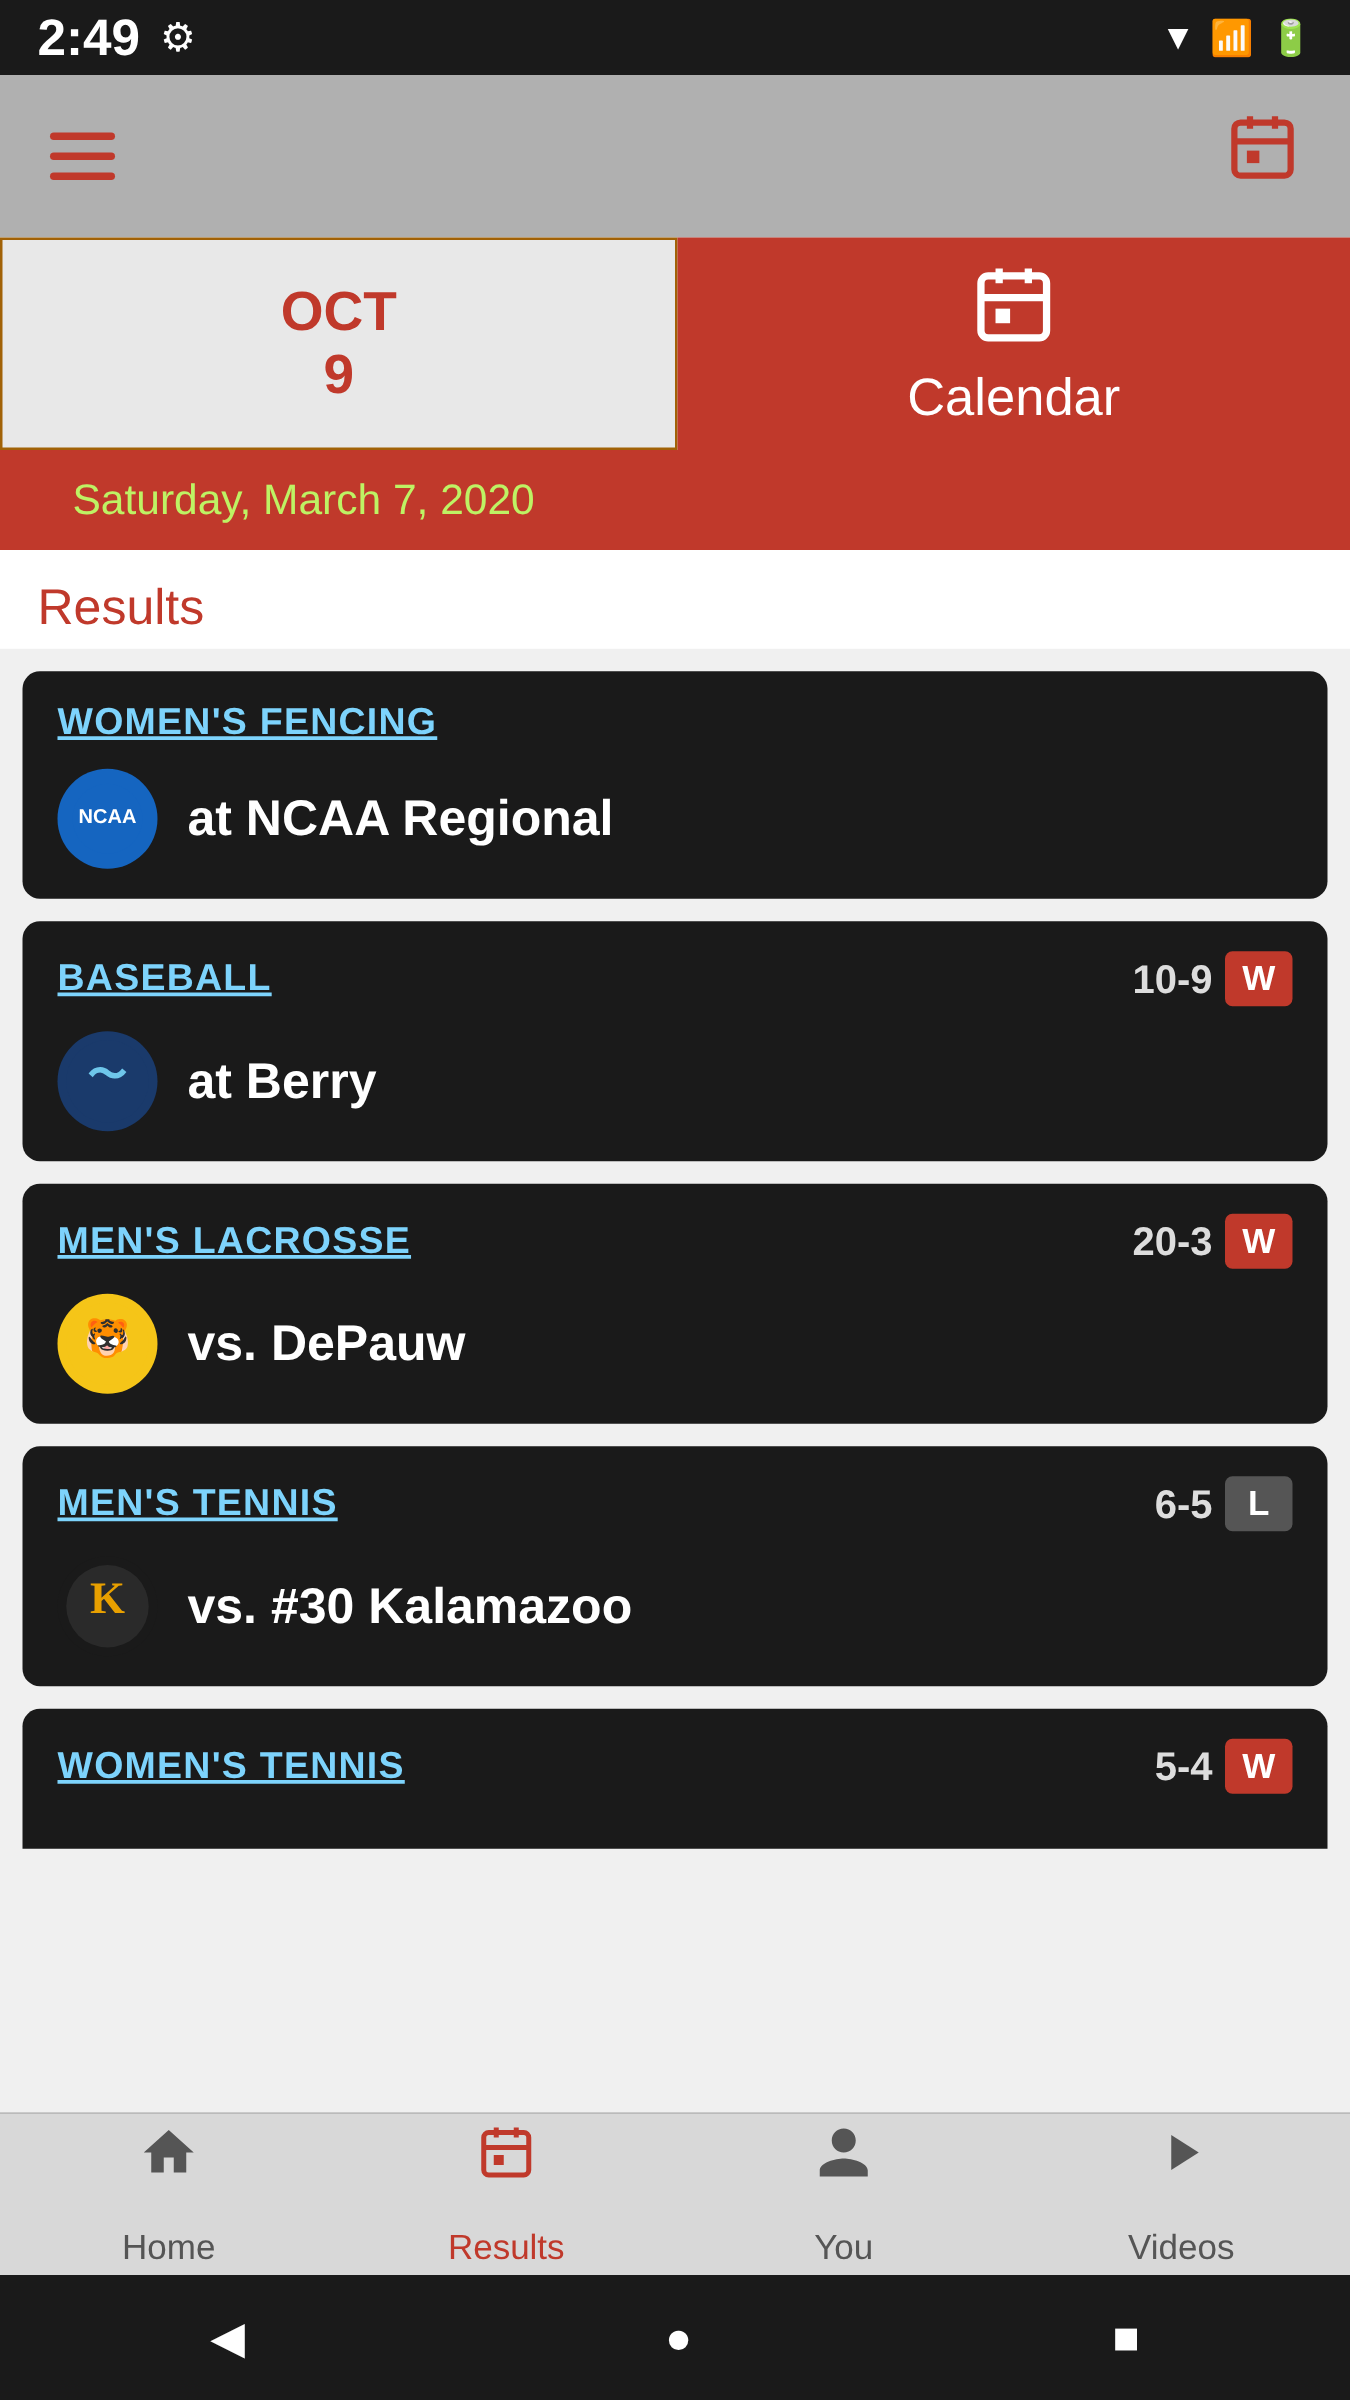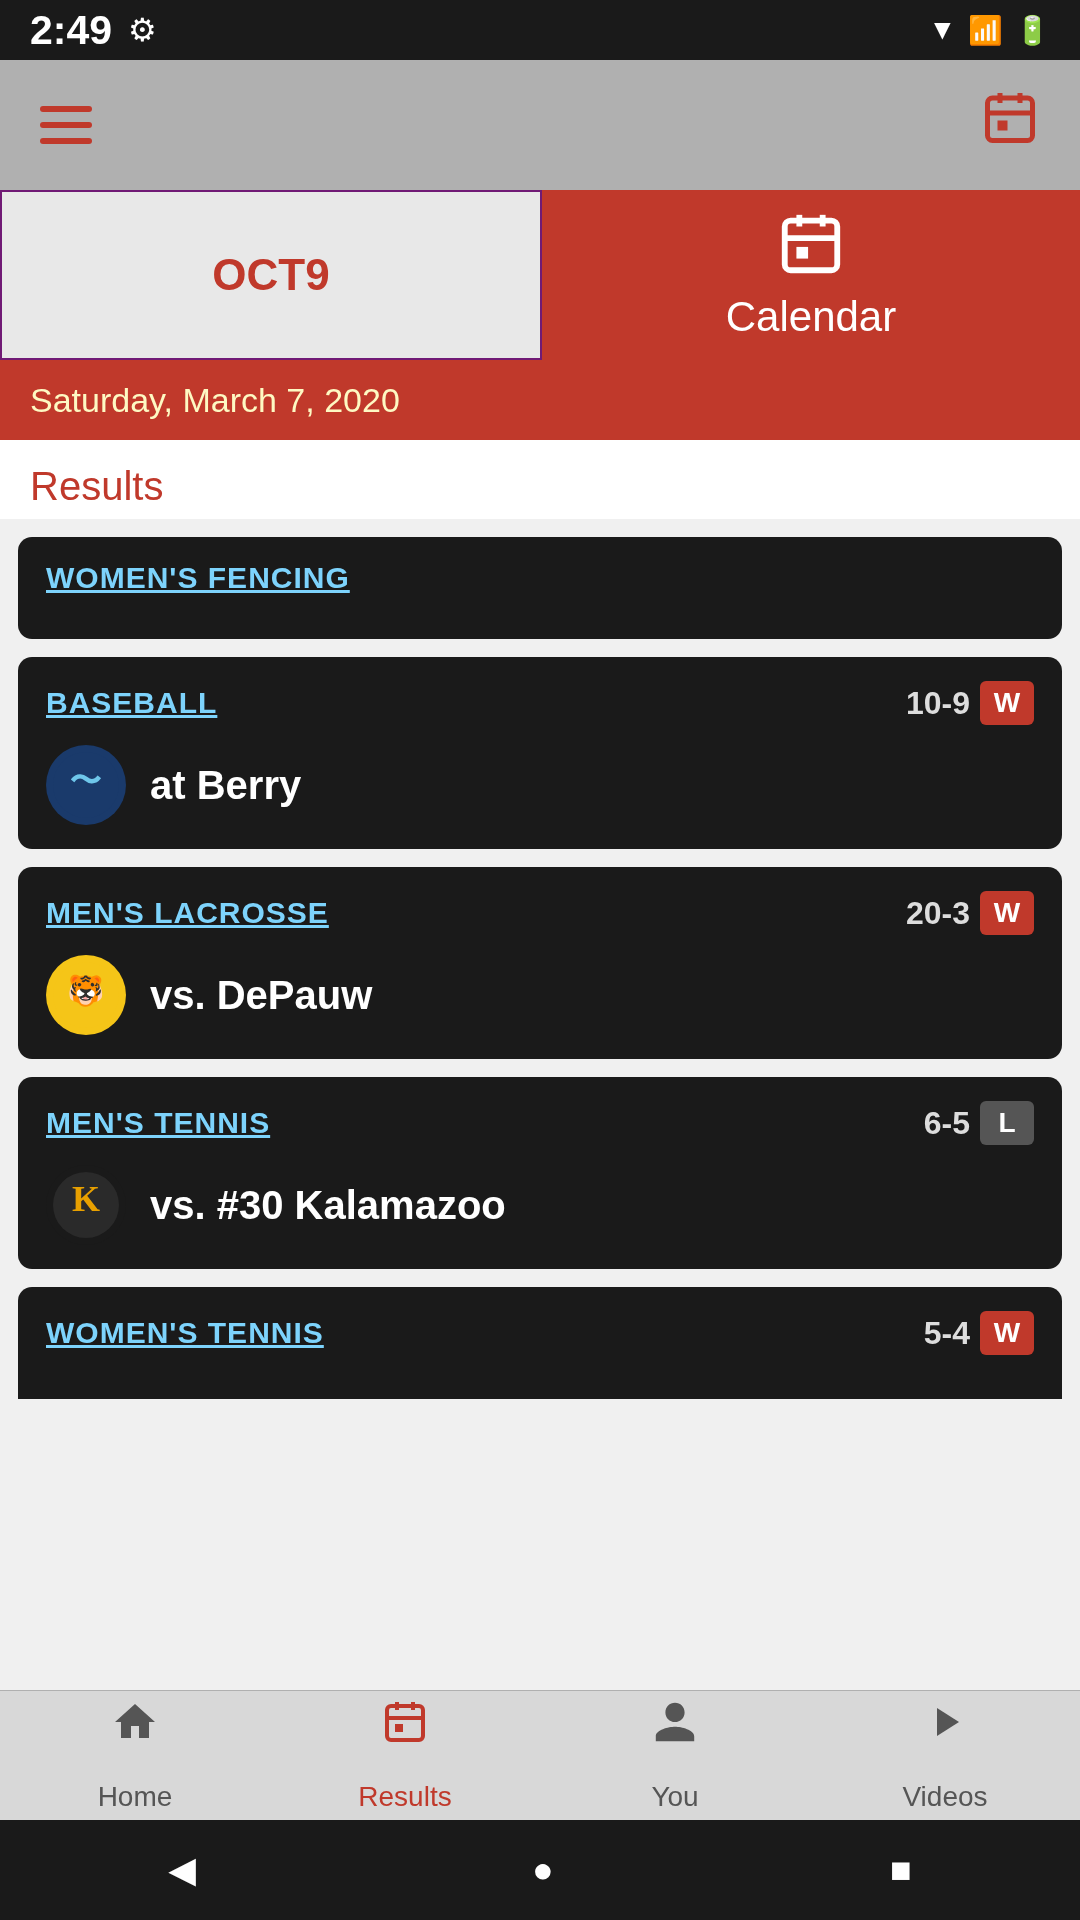--- a/index.html
+++ b/index.html
@@ -60,24 +60,24 @@
 
     
     .tab-bar {
       display: flex;
       height: 170px;
     }
     .tab-date {
       flex: 1;
       background: #e8e8e8;
       display: flex;
-      flex-direction: row;
+      flex-direction: column;
       align-items: center;
       justify-content: center;
-      border: 2px solid #701a75;
+      border: 2px solid #a16207;
       cursor: pointer;
     }
     .tab-date-month {
       font-size: 44px;
       font-weight: bold;
       color: #c0392b;
     }
     .tab-date-day {
       font-size: 44px;
       font-weight: bold;
@@ -102,21 +102,22 @@
     
     .date-banner {
       background: #c0392b;
       height: 80px;
       display: flex;
       align-items: center;
       padding: 0 30px;
     }
     .date-banner-text {
       font-size: 34px;
-      color: #fef9c3;
+      color: #bef264;
+      margin-left: 28px;
     }
 
     
     .results-section {
       background: white;
       padding: 24px 30px 10px;
     }
     .results-title {
       font-size: 40px;
       color: #c0392b;
@@ -342,20 +343,29 @@
 <div class="results-section">
   <span class="results-title">Results</span>
 </div>
 
 <div class="games-list">
 
   <div class="game-card">
     <div class="game-header">
       <span class="game-sport">WOMEN'S FENCING</span>
     </div>
+    <div class="game-body">
+      <div class="team-logo ncaa">
+        <svg width="60" height="60" viewBox="0 0 60 60">
+          <circle cx="30" cy="30" r="28" fill="#1565c0"></circle>
+          <text x="50%" y="56%" text-anchor="middle" font-size="16" fill="white" font-weight="bold">NCAA</text>
+        </svg>
+      </div>
+      <span class="game-opponent">at NCAA Regional</span>
+    </div>
   </div>
 
   <div class="game-card">
     <div class="game-header">
       <span class="game-sport">BASEBALL</span>
       <div class="game-score">
         <span class="score-text">10-9</span>
         <div class="result-badge win">
           <span>W</span>
         </div>

